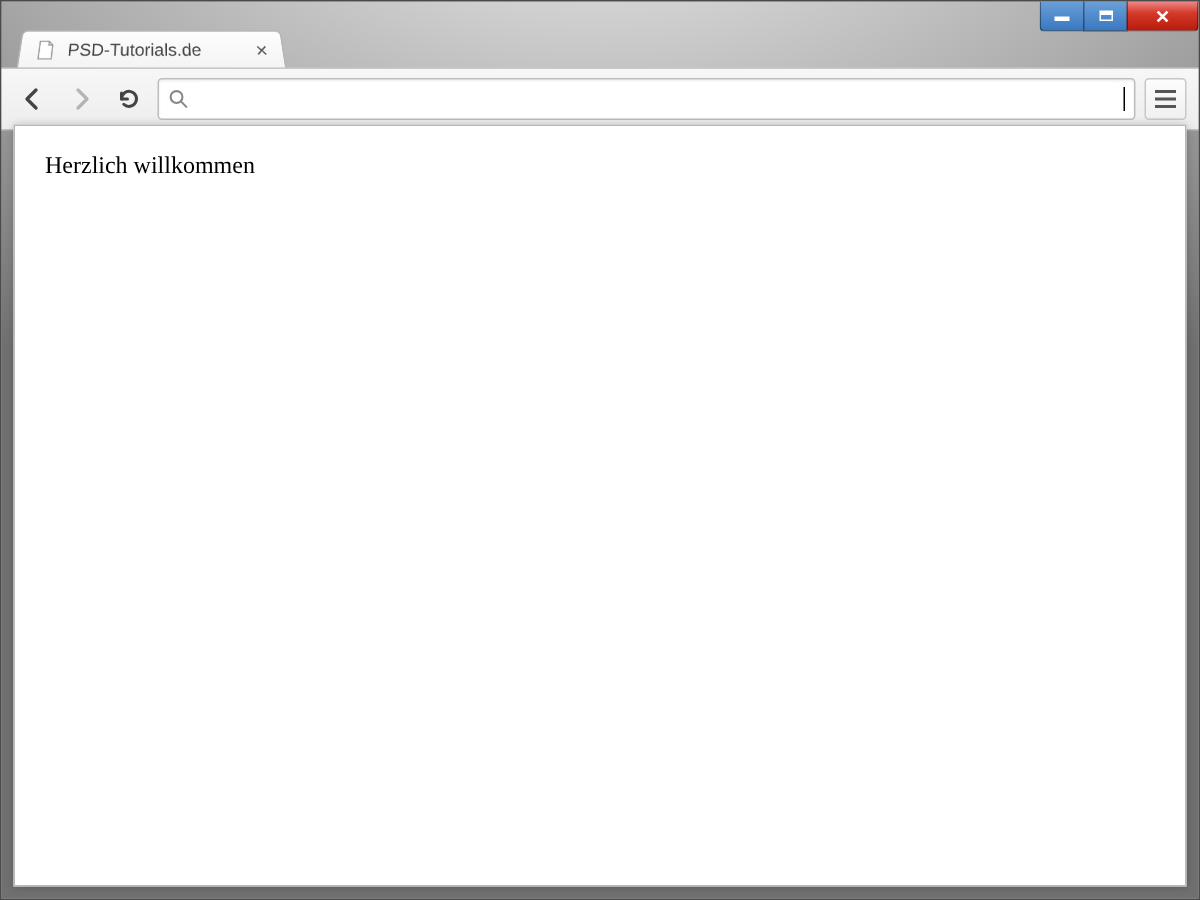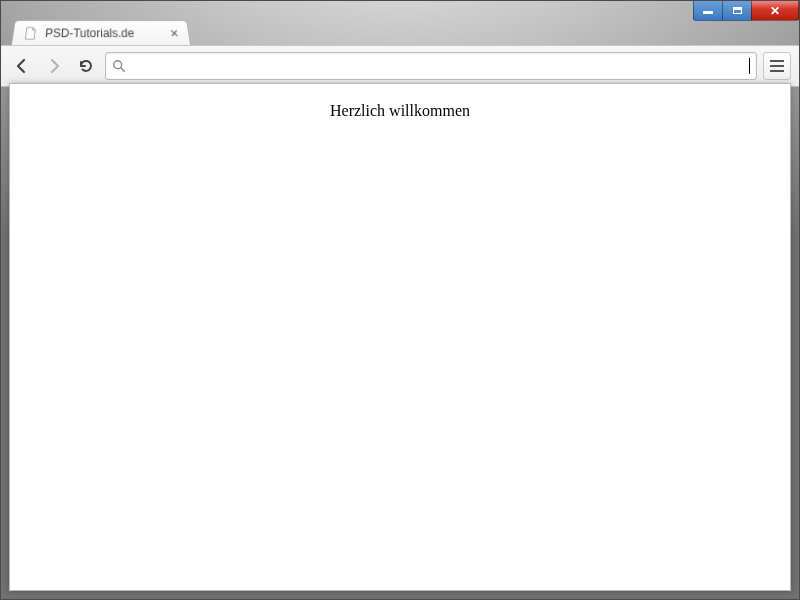--- a/index.html
+++ b/index.html
@@ -157,21 +157,21 @@
     top: 82px;
     left: 8px;
     right: 8px;
     bottom: 8px;
     background: #fff;
     border: 1px solid #b8b8b8;
     box-shadow: 0 0 6px rgba(0,0,0,0.25);
   }
   .page-content {
     padding: 18px 20px;
-    text-align: center;
+    text-align: left;
     font-family: "Times New Roman", serif;
     font-size: 16px;
     color: #000;
   }
   .cursor-caret {
     display: inline-block;
     width: 1px;
     height: 16px;
     background: #000;
     vertical-align: middle;

